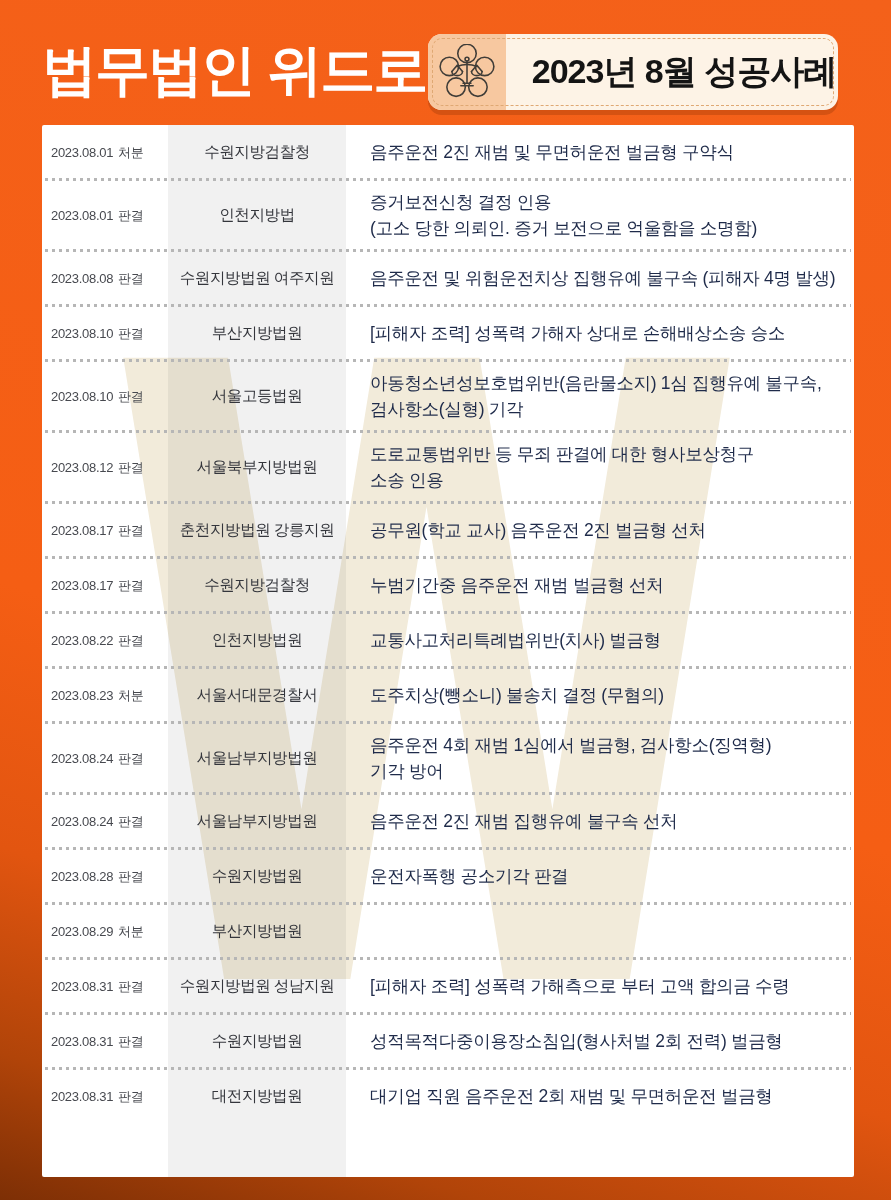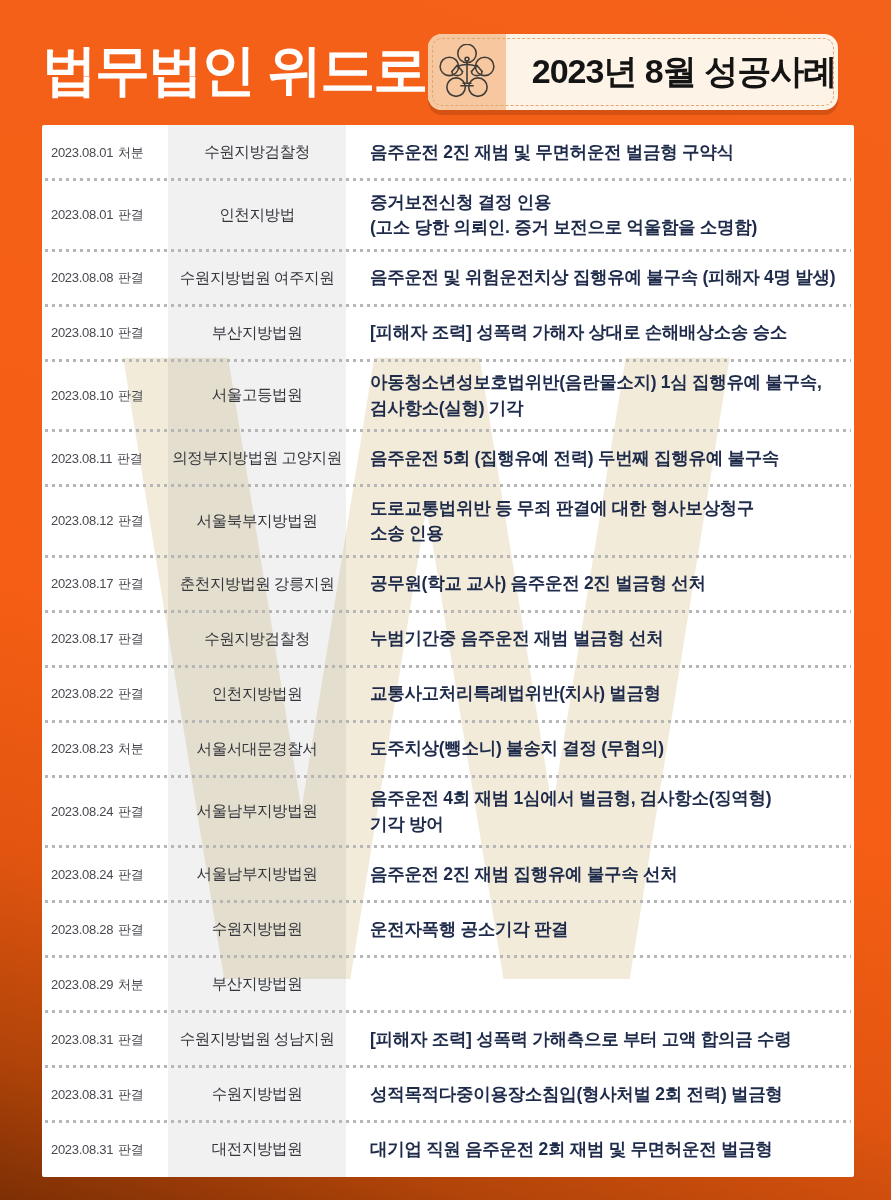--- a/index.html
+++ b/index.html
@@ -87,21 +87,21 @@
     width:126px;flex:0 0 126px;padding-left:9px;
     font-size:13px;color:#47494f;letter-spacing:-0.3px;white-space:nowrap;
   }
   .cell-date .kind{margin-left:5px;}
   .cell-court{
     width:178px;flex:0 0 178px;text-align:center;padding:0 4px;
     font-size:15.5px;font-weight:500;color:#34363c;letter-spacing:-0.4px;font-family:Liberation Serif, serif;
   }
   .cell-desc{
     flex:1;padding-left:24px;padding-right:13px;
-    font-size:17.5px;font-weight:700;color:var(--desc-navy);
+    font-size:17.5px;font-weight:400;color:var(--desc-navy);
     letter-spacing:-0.3px;line-height:1.46;white-space:pre-line;
   }
   .emblem{display:block;}
 </style>
 </head>
 <body>
 
 <div class="frame">
 
   <h1 class="brand">법무법인 위드로</h1>
@@ -158,25 +158,20 @@
     <div class="cell cell-desc">[피해자 조력] 성폭력 가해자 상대로 손해배상소송 승소</div>
   </div>
 
   <div class="row">
     <div class="cell cell-date"><span>2023.08.10</span><span class="kind">판결</span></div>
     <div class="cell cell-court">서울고등법원</div>
     <div class="cell cell-desc">아동청소년성보호법위반(음란물소지) 1심 집행유예 불구속,
 검사항소(실형) 기각</div>
   </div>
 
-  <div class="row">
-    <div class="cell cell-date"><span>2023.08.11</span><span class="kind">판결</span></div>
-    <div class="cell cell-court">의정부지방법원 고양지원</div>
-    <div class="cell cell-desc">음주운전 5회 (집행유예 전력) 두번째 집행유예 불구속</div>
-  </div>
 
   <div class="row">
     <div class="cell cell-date"><span>2023.08.12</span><span class="kind">판결</span></div>
     <div class="cell cell-court">서울북부지방법원</div>
     <div class="cell cell-desc">도로교통법위반 등 무죄 판결에 대한 형사보상청구
 소송 인용</div>
   </div>
 
   <div class="row">
     <div class="cell cell-date"><span>2023.08.17</span><span class="kind">판결</span></div>

